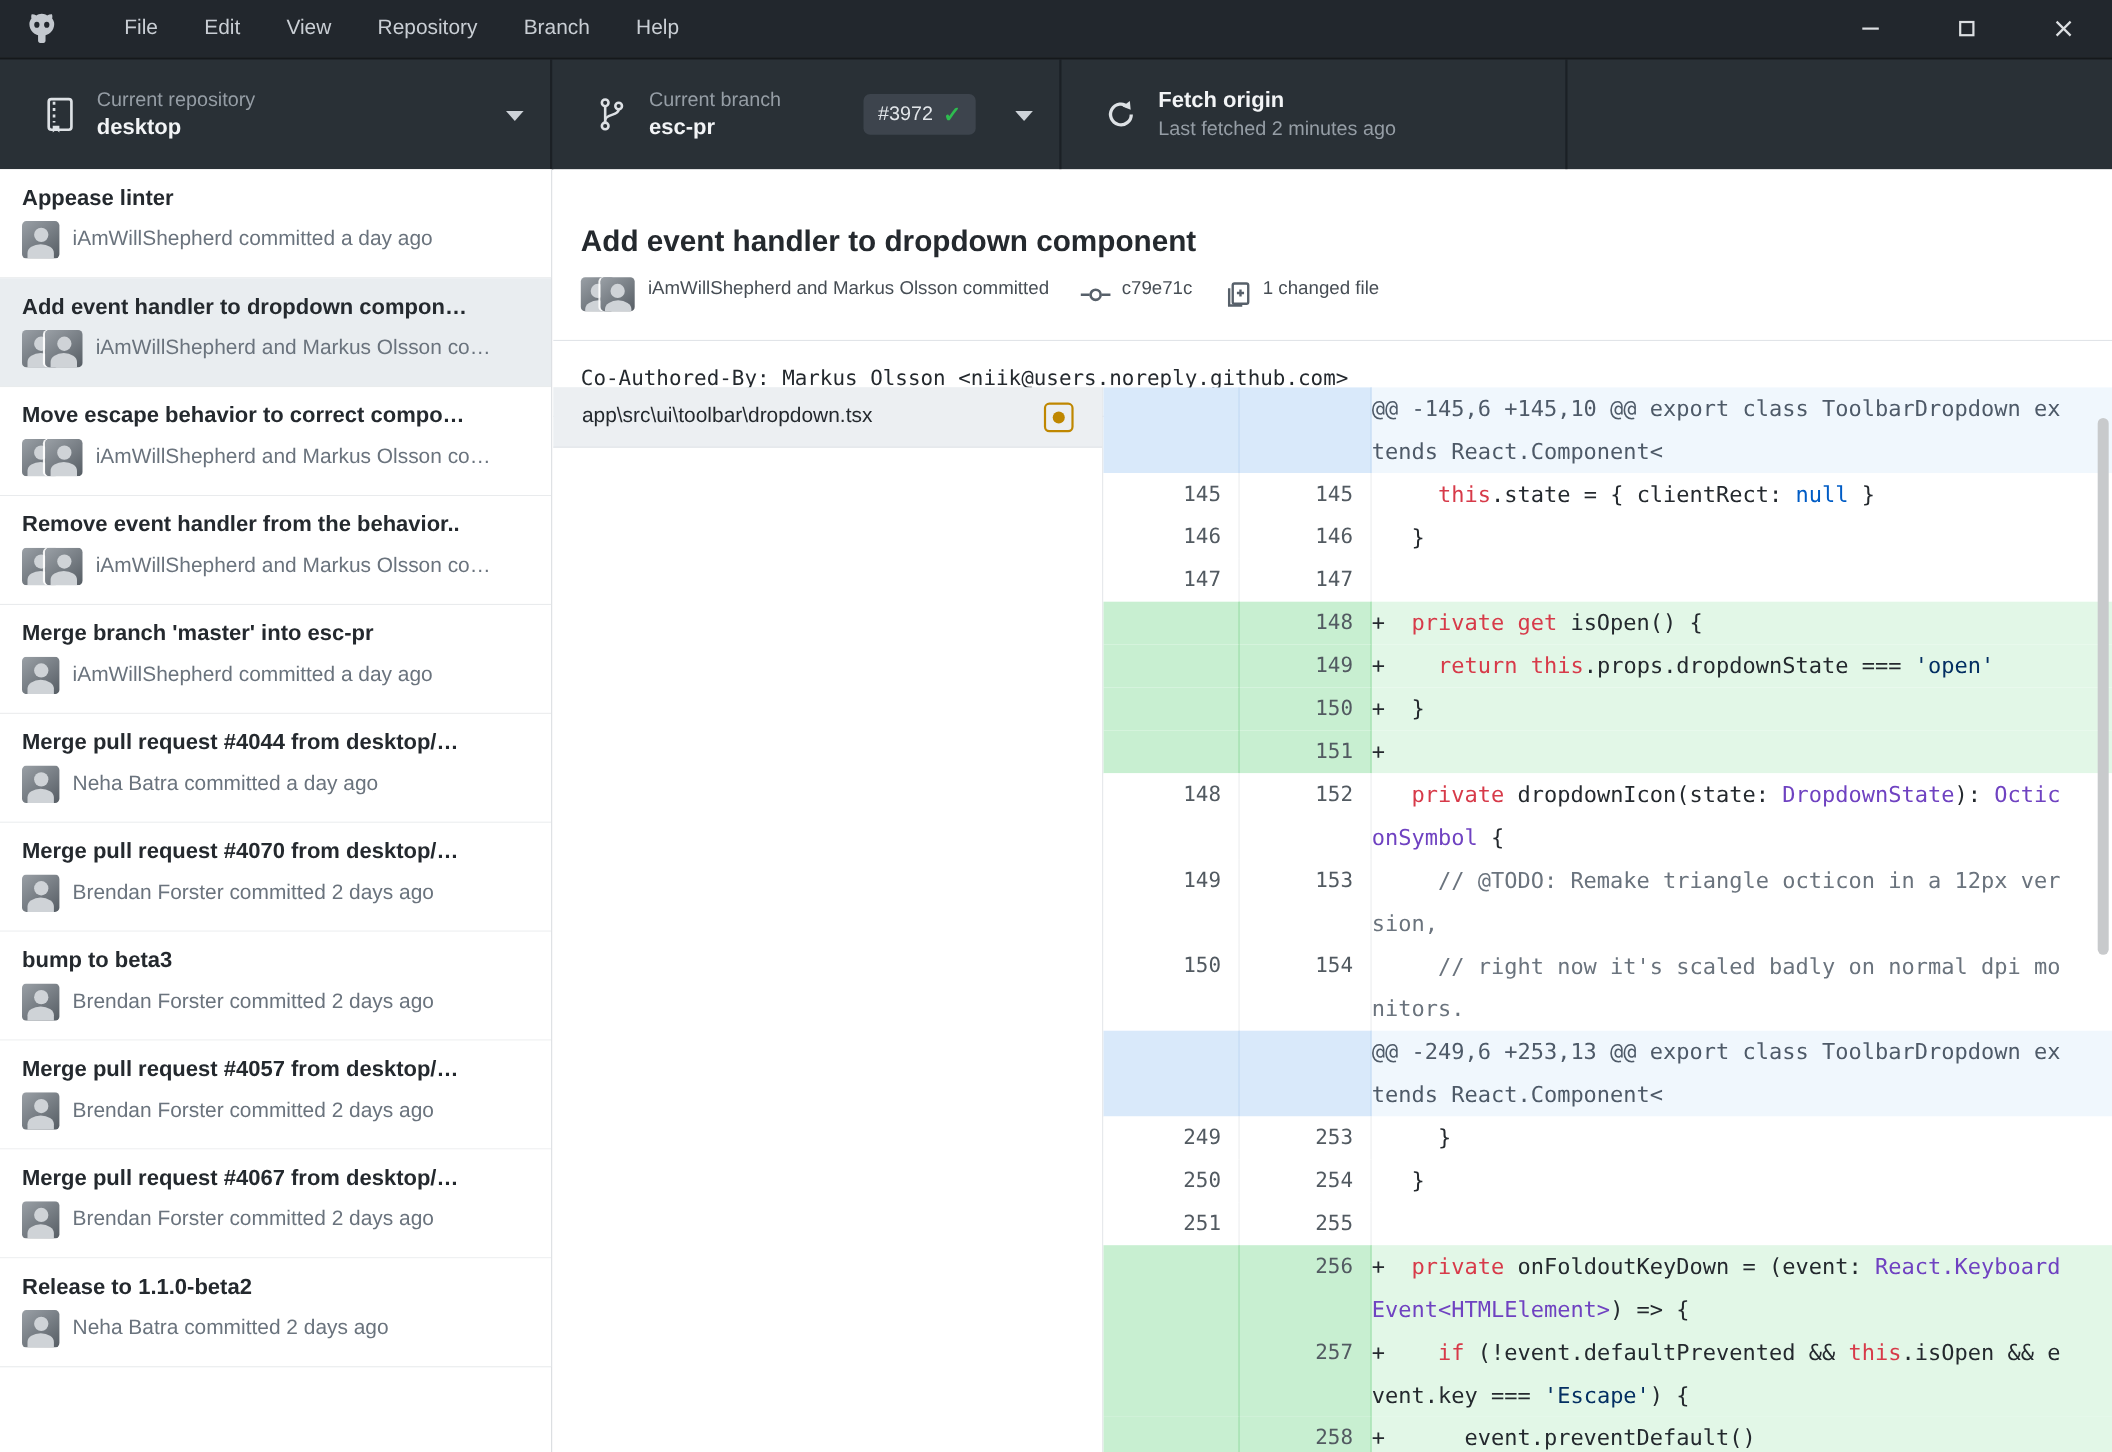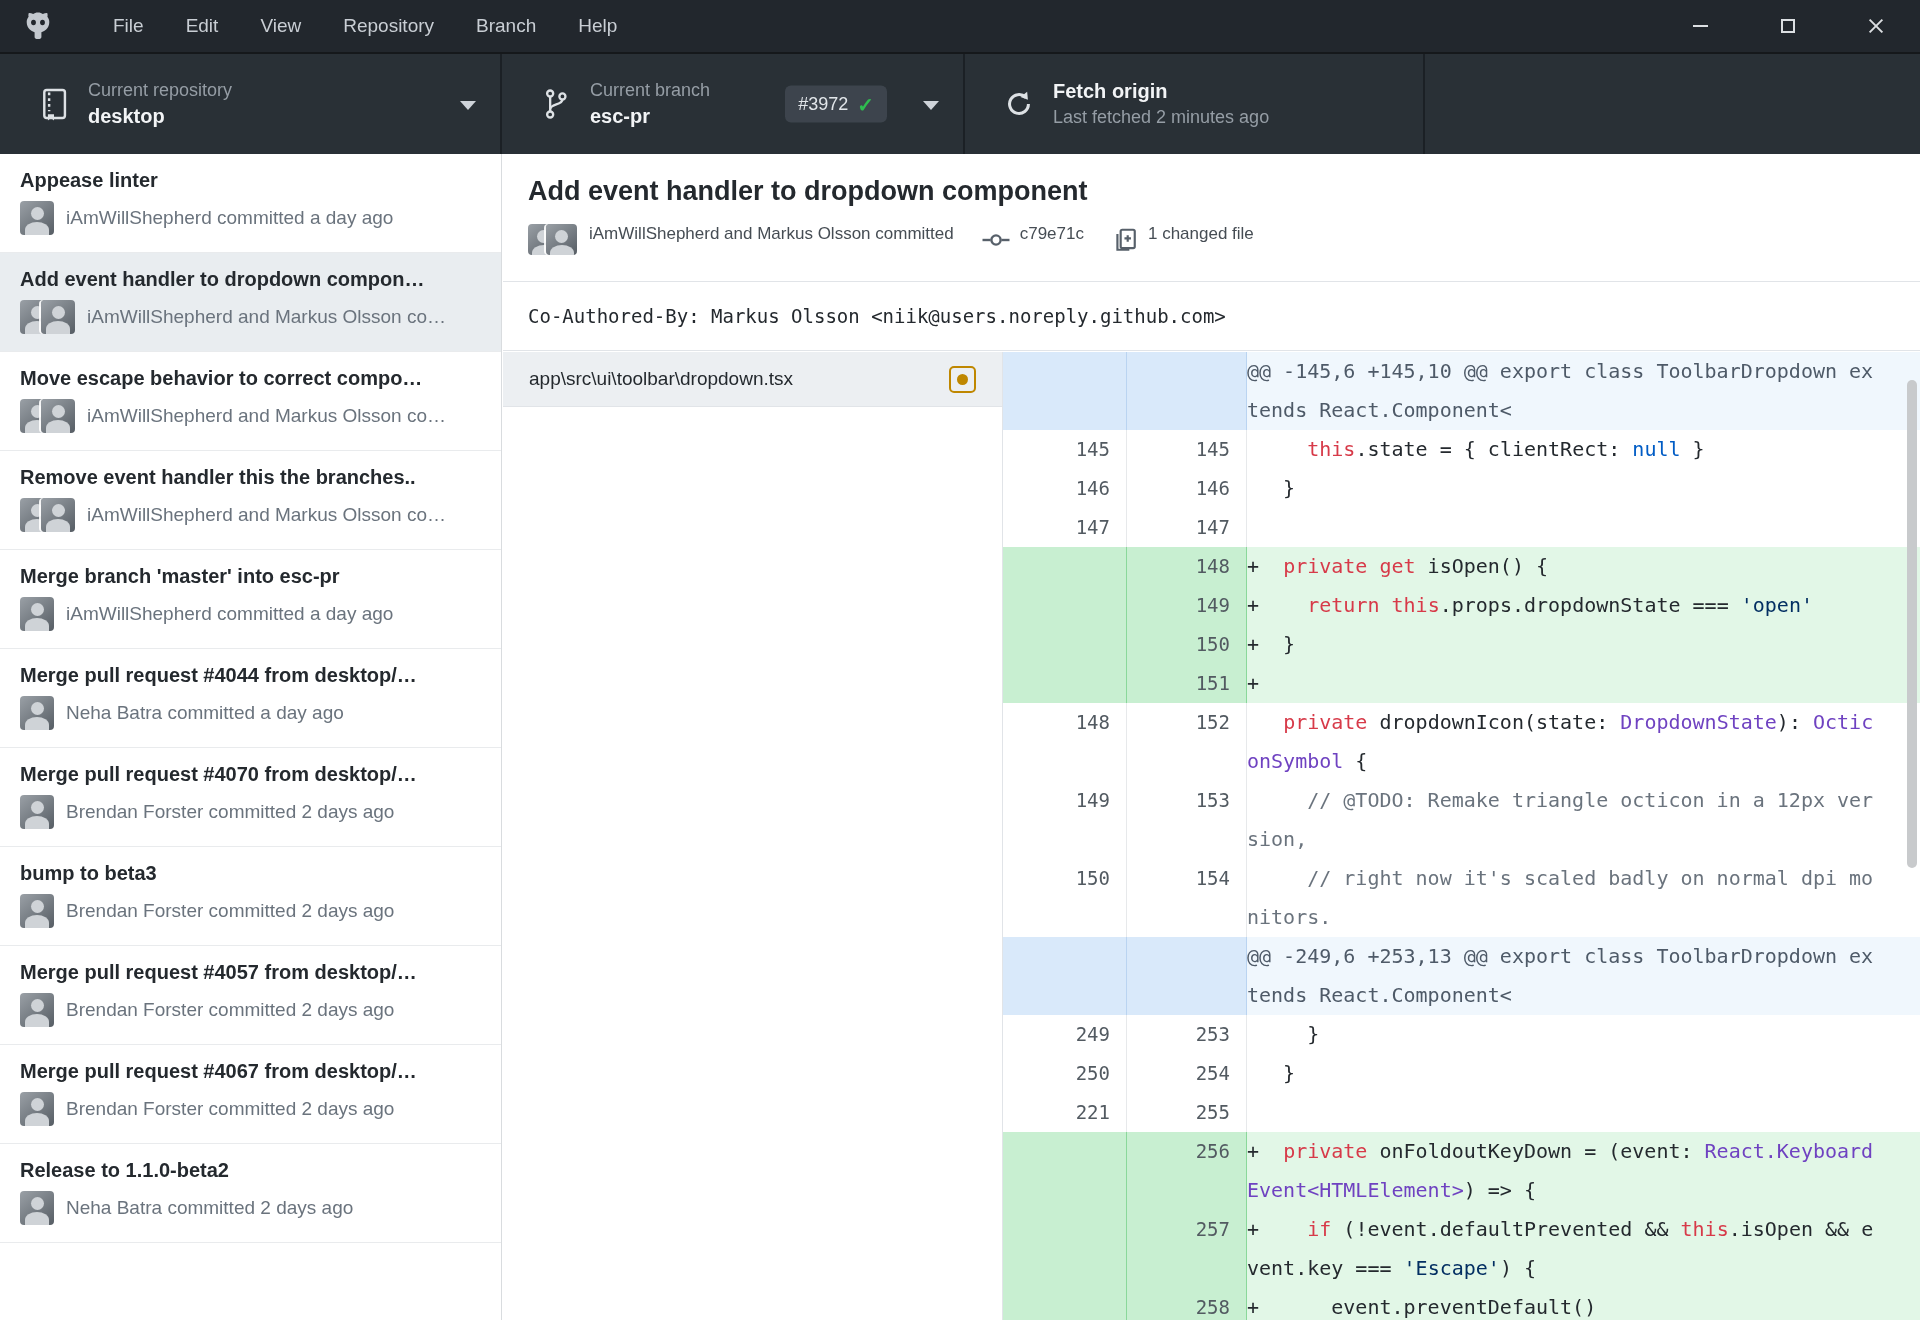--- a/index.html
+++ b/index.html
@@ -62,21 +62,21 @@
   .av { width:34px; height:34px; border-radius:4px; position:relative; overflow:hidden;
     background:linear-gradient(140deg,#9aa0a6 0%,#565d64 100%); }
   .av::before { content:""; position:absolute; left:50%; top:6px; width:13px; height:13px;
     margin-left:-6.5px; border-radius:50%; background:#cfd3d7; }
   .av::after { content:""; position:absolute; left:50%; top:21px; width:24px; height:16px;
     margin-left:-12px; border-radius:50% 50% 0 0; background:#cfd3d7; }
   .avs .av + .av { margin-left:-13px; box-shadow:-2px 0 0 0 rgba(255,255,255,.9); }
 
   
   .main { position:absolute; left:503px; top:154px; right:0; bottom:0; background:#fff; }
-  .commit-header { height:128px; border-bottom:1px solid #e1e4e8; padding:22px 0 0 25px; }
+  .commit-header { height:128px; border-bottom:1px solid #e1e4e8; padding:22px 0 0 25px;margin-top:28px; }
   .commit-title { font-size:27px; font-weight:700; color:#24292e; }
   .meta { display:flex; margin-top:17px; font-size:17px; color:#464d54; }
   .meta .avs { margin-right:12px; }
   .meta .av { width:31px; height:31px; }
   .meta-ic { margin:0 10px 0 28px; display:flex; align-items:center; }
   .coauthor { height:69px; border-bottom:1px solid #e1e4e8; display:flex; align-items:center;
     padding-left:25px; font-family:"DejaVu Sans Mono", monospace; font-size:19px; color:#24292e; }
 
   .content { position:absolute; top:198px; left:0; right:0; bottom:0; display:flex; }
   .filecol { width:500px; border-right:1px solid #e1e4e8; flex-shrink:0; }
@@ -220,21 +220,21 @@
           <div class="ctitle">Move escape behavior to correct compo…</div>
           <div class="cmeta">
             <span class="avs">
               <span class="av"></span>
               <span class="av"></span>
             </span>
             <span>iAmWillShepherd and Markus Olsson co…</span>
           </div>
         </div>
         <div class="crow">
-          <div class="ctitle">Remove event handler this the branches..</div>
+          <div class="ctitle">Remove event handler from the behavior..</div>
           <div class="cmeta">
             <span class="avs">
               <span class="av"></span>
               <span class="av"></span>
             </span>
             <span>iAmWillShepherd and Markus Olsson co…</span>
           </div>
         </div>
         <div class="crow">
           <div class="ctitle">Merge branch 'master' into esc-pr</div>
@@ -438,21 +438,21 @@
               </div>
             </div>
             <div class="drow ctx">
               <div class="gut old">250</div>
               <div class="gut new">254</div>
               <div class="code">
                 <div class="cl"><span>   }</span></div>
               </div>
             </div>
             <div class="drow ctx">
-              <div class="gut old">221</div>
+              <div class="gut old">251</div>
               <div class="gut new">255</div>
               <div class="code">
                 <div class="cl"><span> </span></div>
               </div>
             </div>
             <div class="drow add">
               <div class="gut old"> </div>
               <div class="gut new">256</div>
               <div class="code">
                 <div class="cl"><span>+  </span><span class="kw">private</span><span> onFoldoutKeyDown = (event: </span><span class="type">React.Keyboard</span></div>

